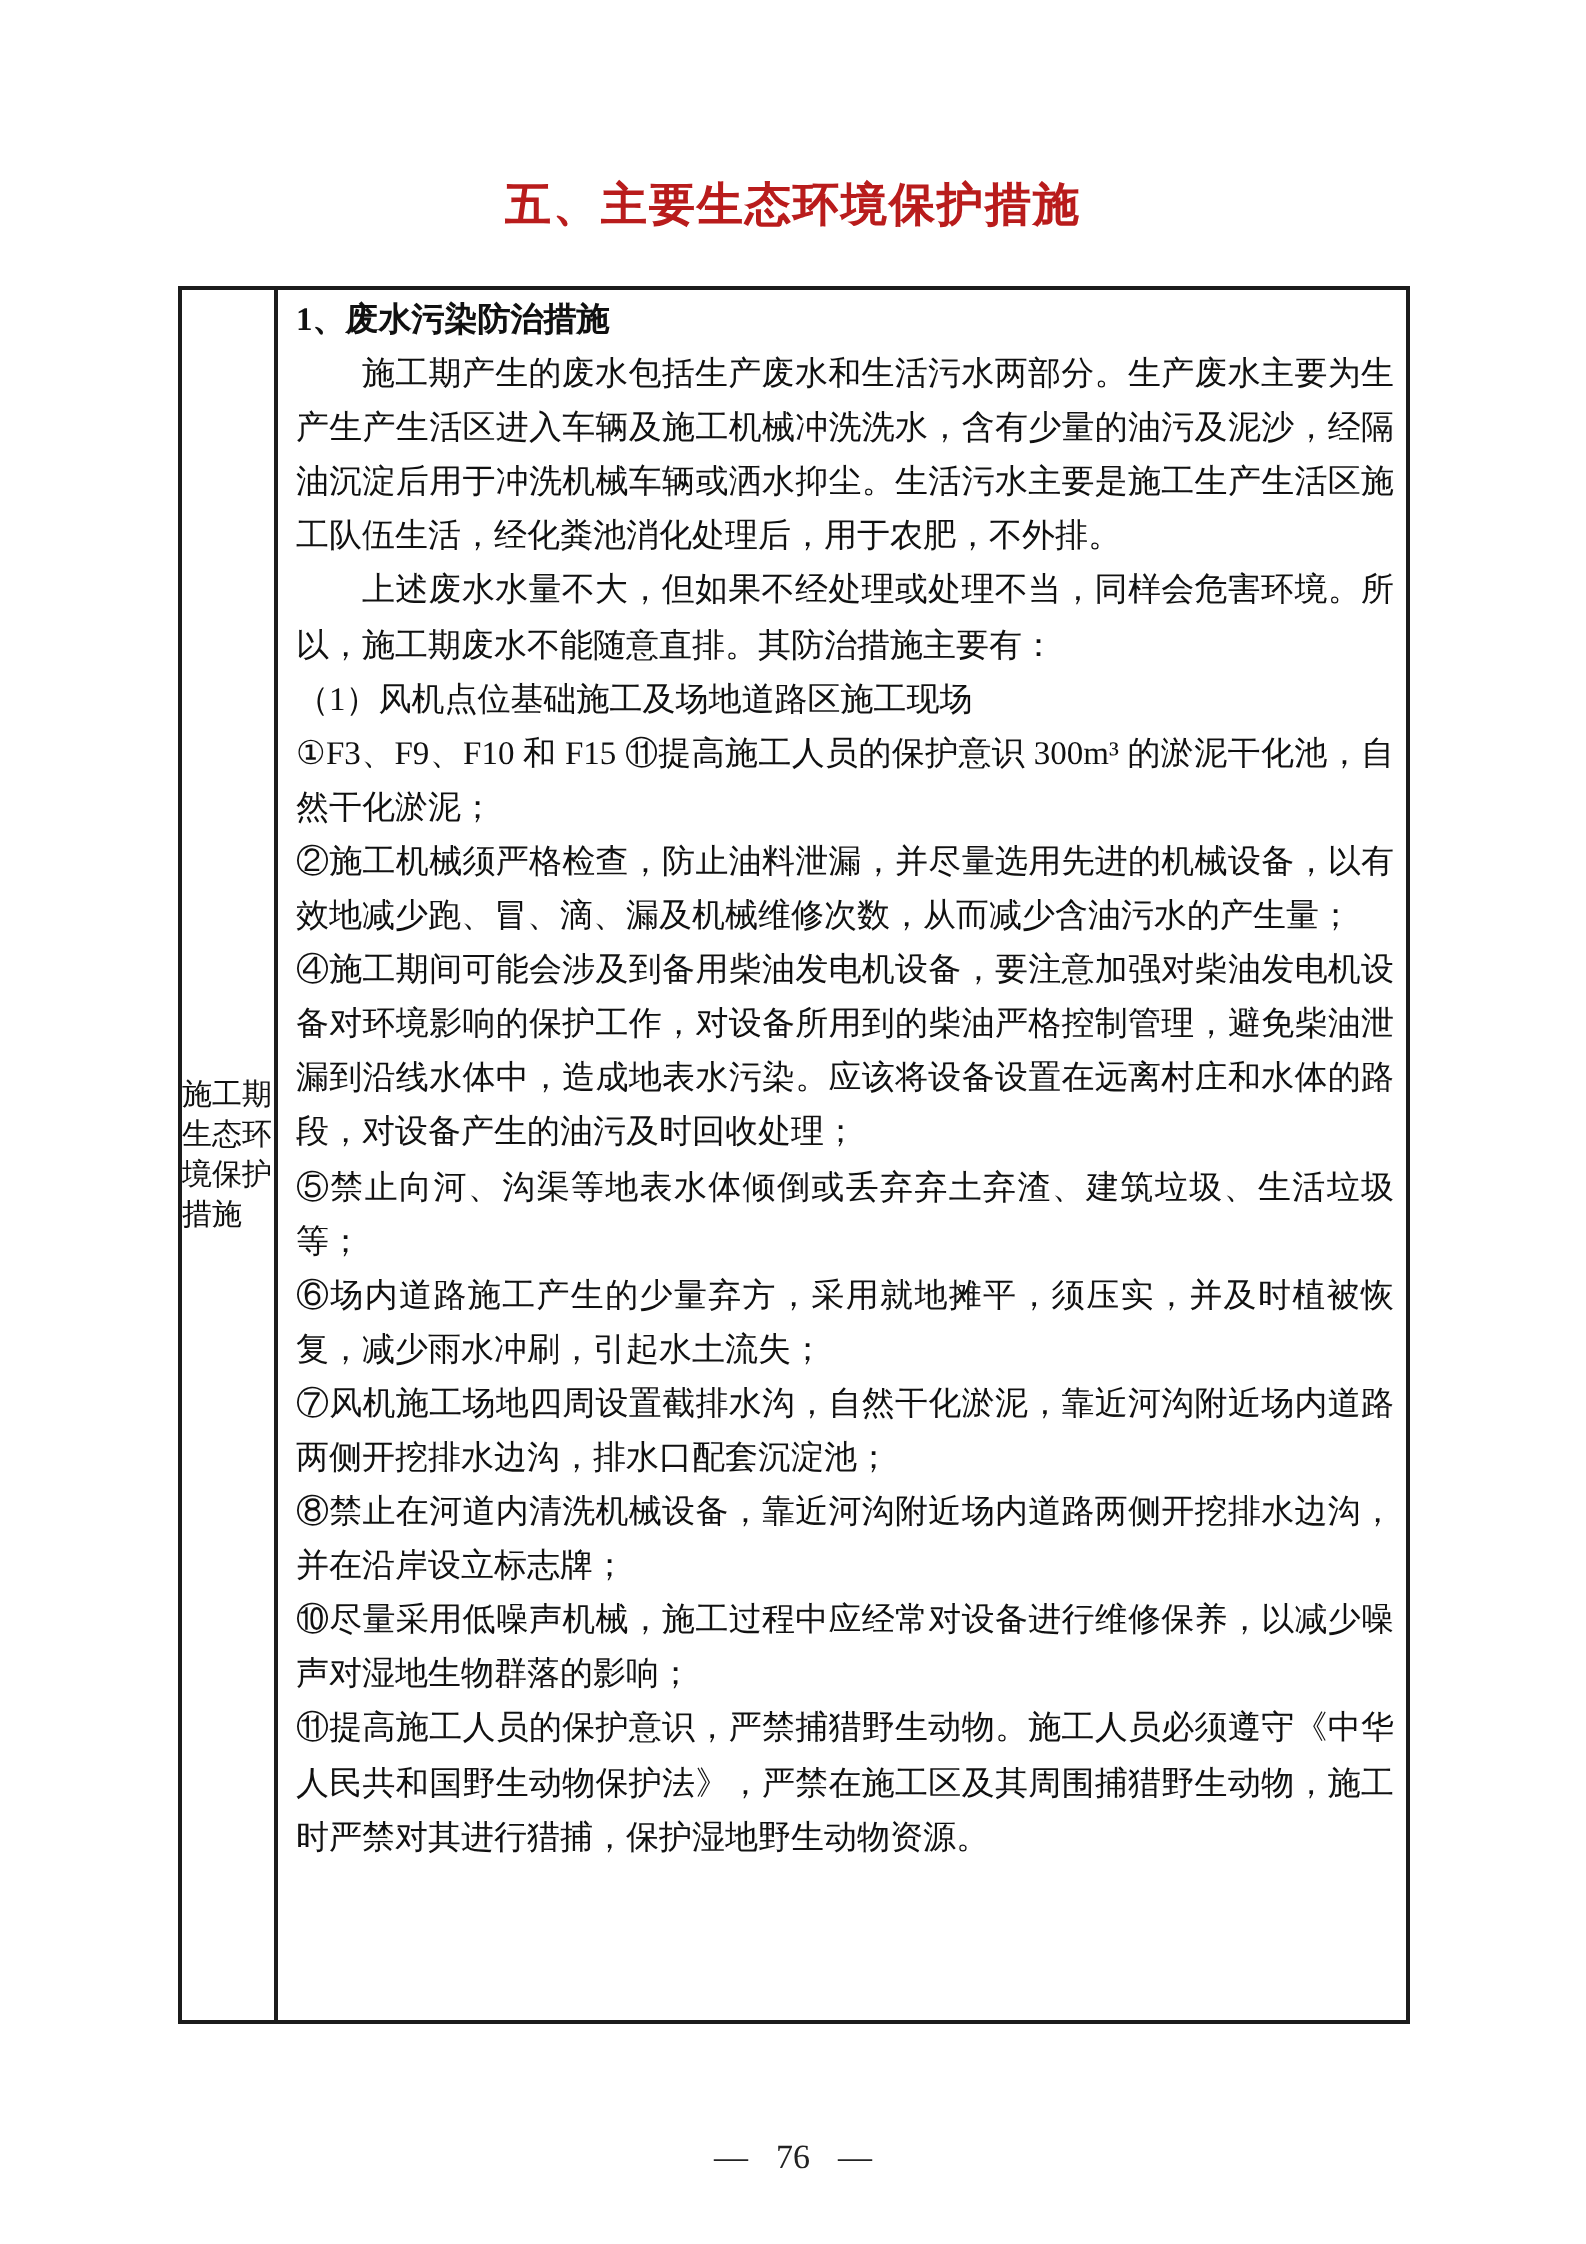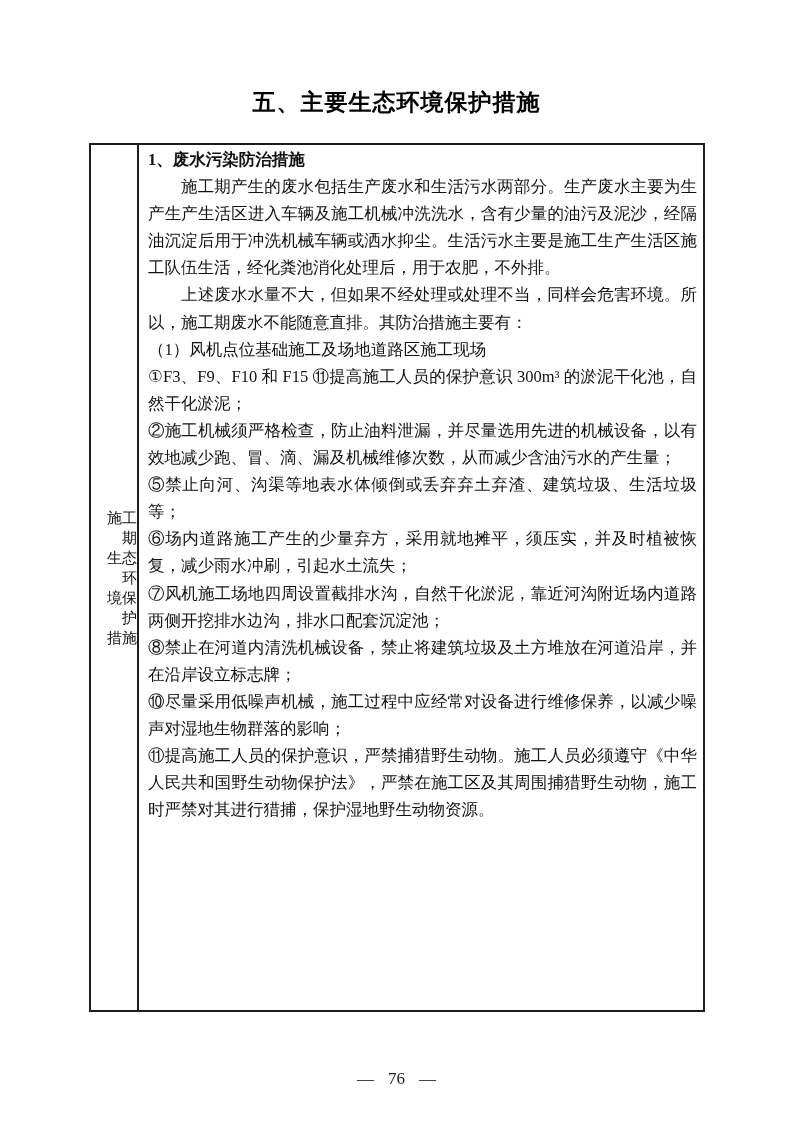--- a/index.html
+++ b/index.html
@@ -12,21 +12,21 @@
     overflow: hidden;
   }
   .page-title {
     position: absolute;
     top: 87px; left: 0; width: 100%;
     text-align: center;
     font-family: "Liberation Sans", "DejaVu Sans", sans-serif;
     font-weight: bold;
     font-size: 23px;
     letter-spacing: 1px;
-    color: #000000;
+    color: #b91c1c;
   }
   .measures-table {
     position: absolute;
     left: 89px; top: 143px;
     width: 616px; height: 869px;
     border: 2px solid #1c1c1c;
     display: flex;
     background: #ffffff;
     overflow: hidden;
   }
@@ -37,21 +37,21 @@
     display: flex;
     align-items: center;
     justify-content: center;
   }
   .row-header-label {
     font-size: 15px;
     line-height: 20px;
     text-align: center;
     width: 100%;
   }
-  .row-header-label .label-line { text-align: right; padding-left: 16px; }
+  .row-header-label .label-line { text-align: left; }
   .content-cell {
     flex: 1 1 auto;
     padding: 1px 6px 0 9px;
     overflow: hidden;
     border-radius: 16px;
   }
   .content-cell p {
     font-size: 16.5px;
     line-height: 27.1px;
     text-align: justify;
@@ -86,23 +86,24 @@
       <div class="label-line">措施</div>
     </div>
   </div>
   <div class="content-cell">
     <p class="section-heading">1、废水污染防治措施</p>
     <p class="para indent">施工期产生的废水包括生产废水和生活污水两部分。生产废水主要为生产生产生活区进入车辆及施工机械冲洗洗水，含有少量的油污及泥沙，经隔油沉淀后用于冲洗机械车辆或洒水抑尘。生活污水主要是施工生产生活区施工队伍生活，经化粪池消化处理后，用于农肥，不外排。</p>
     <p class="para indent">上述废水水量不大，但如果不经处理或处理不当，同样会危害环境。所以，施工期废水不能随意直排。其防治措施主要有：</p>
     <p class="para">（1）风机点位基础施工及场地道路区施工现场</p>
     <p class="para">①F3、F9、F10 和 F15 ⑪提高施工人员的保护意识 300m³ 的淤泥干化池，自然干化淤泥；</p>
     <p class="para">②施工机械须严格检查，防止油料泄漏，并尽量选用先进的机械设备，以有效地减少跑、冒、滴、漏及机械维修次数，从而减少含油污水的产生量；</p>
+    <p class="para">④施工期间可能会涉及到备用柴油发电机设备，要注意加强对柴油发电机设备对环境影响的保护工作，对设备所用到的柴油严格控制管理，避免柴油泄漏到沿线水体中，造成地表水污染。应该将设备设置在远离村庄和水体的路段，对设备产生的油污及时回收处理；</p>
     <p class="para">⑤禁止向河、沟渠等地表水体倾倒或丢弃弃土弃渣、建筑垃圾、生活垃圾等；</p>
     <p class="para">⑥场内道路施工产生的少量弃方，采用就地摊平，须压实，并及时植被恢复，减少雨水冲刷，引起水土流失；</p>
     <p class="para">⑦风机施工场地四周设置截排水沟，自然干化淤泥，靠近河沟附近场内道路两侧开挖排水边沟，排水口配套沉淀池；</p>
-    <p class="para">⑧禁止在河道内清洗机械设备，禁止将建筑垃圾及土方堆放在河道沿岸，并在沿岸设立标志牌；</p>
+    <p class="para">⑧禁止在河道内清洗机械设备，靠近河沟附近场内道路两侧开挖排水边沟，并在沿岸设立标志牌；</p>
     <p class="para">⑩尽量采用低噪声机械，施工过程中应经常对设备进行维修保养，以减少噪声对湿地生物群落的影响；</p>
     <p class="para">⑪提高施工人员的保护意识，严禁捕猎野生动物。施工人员必须遵守《中华人民共和国野生动物保护法》，严禁在施工区及其周围捕猎野生动物，施工时严禁对其进行猎捕，保护湿地野生动物资源。</p>
 
   </div>
 </div>
 
 <div class="page-footer"><span class="dash">—</span><span class="page-number">76</span><span class="dash">—</span></div>
 
 </body></html>

